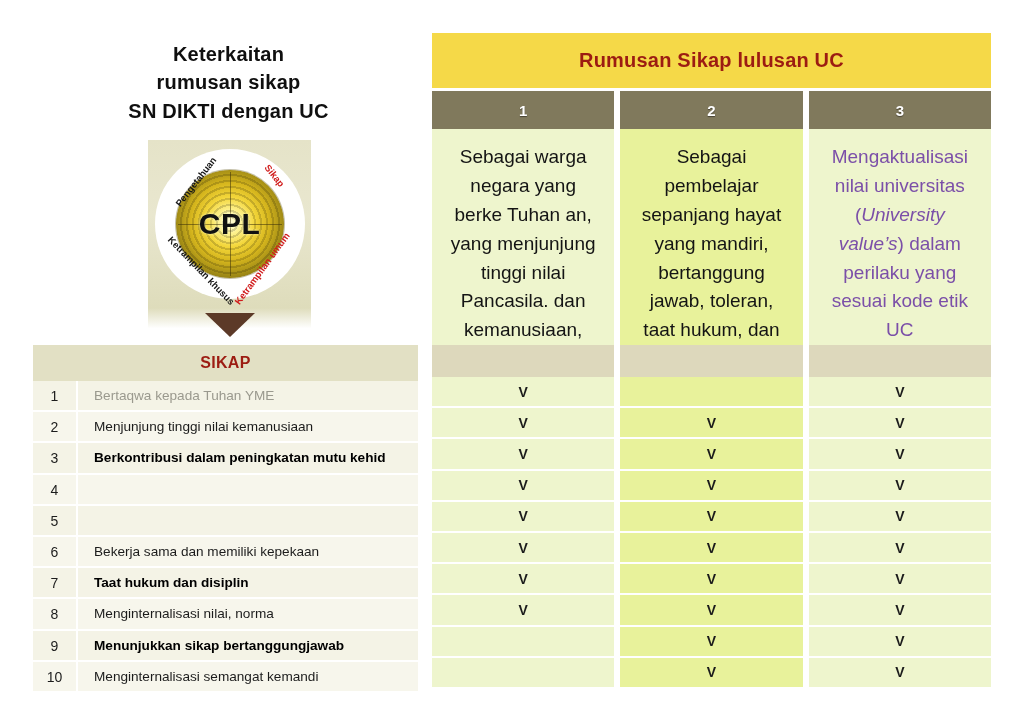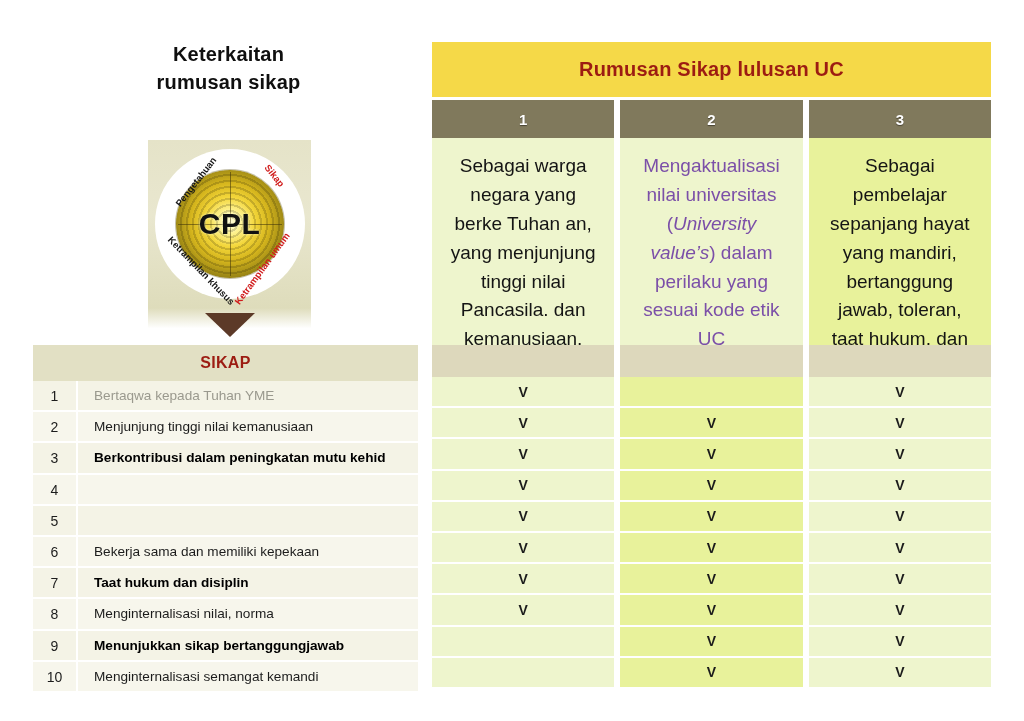--- a/index.html
+++ b/index.html
@@ -90,21 +90,21 @@
     transform: translateX(-50%);
     width: 0; height: 0;
     border-left: 25px solid transparent;
     border-right: 25px solid transparent;
     border-top: 24px solid #5c3a28;
   }
 
   
   .panel {
     position: absolute;
-    left: 432px; top: 42px;
+    left: 432px; top: 33px;
     width: 559px;
   }
   .panel-title {
     height: 55px;
     background: #f5d948;
     display: flex; align-items: center; justify-content: center;
     font-size: 20px; font-weight: bold;
     color: #9c1c12;
     letter-spacing: .2px;
   }
@@ -192,20 +192,21 @@
   .vcol.tone-c .vcell { background: #eef5cd; }
 </style>
 </head>
 <body>
 
 <div id="root">
 
   <div class="left-title">
     <div>Keterkaitan</div>
     <div>rumusan sikap</div>
+    <div>SN DIKTI dengan UC</div>
   </div>
 
   <div class="cpl-wrap">
     <div class="cpl-white"></div>
     <div class="cpl-rings">
       <div class="cpl-cross-h"></div>
       <div class="cpl-cross-v"></div>
     </div>
     <div class="cpl-text">CPL</div>
     <div class="cpl-lbl lbl-peng">Pengetahuan</div>
@@ -222,22 +223,22 @@
     <div class="panel-title">Rumusan Sikap lulusan UC</div>
 
     <div class="panel-numrow">
       <div class="panel-num">1</div>
       <div class="panel-num">2</div>
       <div class="panel-num">3</div>
     </div>
 
     <div class="panel-bodyrow">
       <div class="panel-cell cell-a">Sebagai warga negara yang berke Tuhan an, yang menjunjung tinggi nilai  Pancasila. dan kemanusiaan,  cinta tanah air dan menghagai keragaman  budaya.</div>
+      <div class="panel-cell cell-b">Sebagai pembelajar sepanjang hayat yang mandiri, bertanggung jawab, toleran, taat hukum, dan memiliki kepekaan sosial dan berwawasan lingk.</div>
       <div class="panel-cell cell-c">Mengaktualisasi nilai universitas (<em>University value’s</em>) dalam perilaku yang sesuai kode etik UC</div>
-      <div class="panel-cell cell-b">Sebagai pembelajar sepanjang hayat yang mandiri, bertanggung jawab, toleran, taat hukum, dan memiliki kepekaan sosial dan berwawasan lingk.</div>
     </div>
   </div>
 
   <div class="sikap">
     <div class="sikap-head">SIKAP</div>
     <div id="sikap-body">
         <div class="sikap-row">
           <div class="sikap-num">1</div>
           <div class="sikap-txt muted">Bertaqwa kepada Tuhan YME</div>
         </div>

